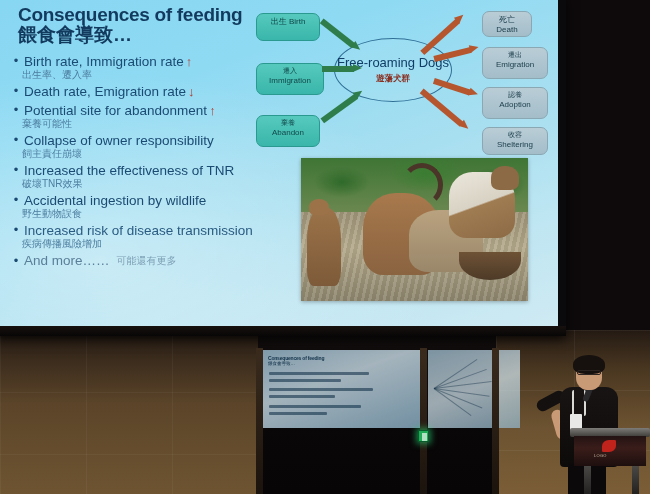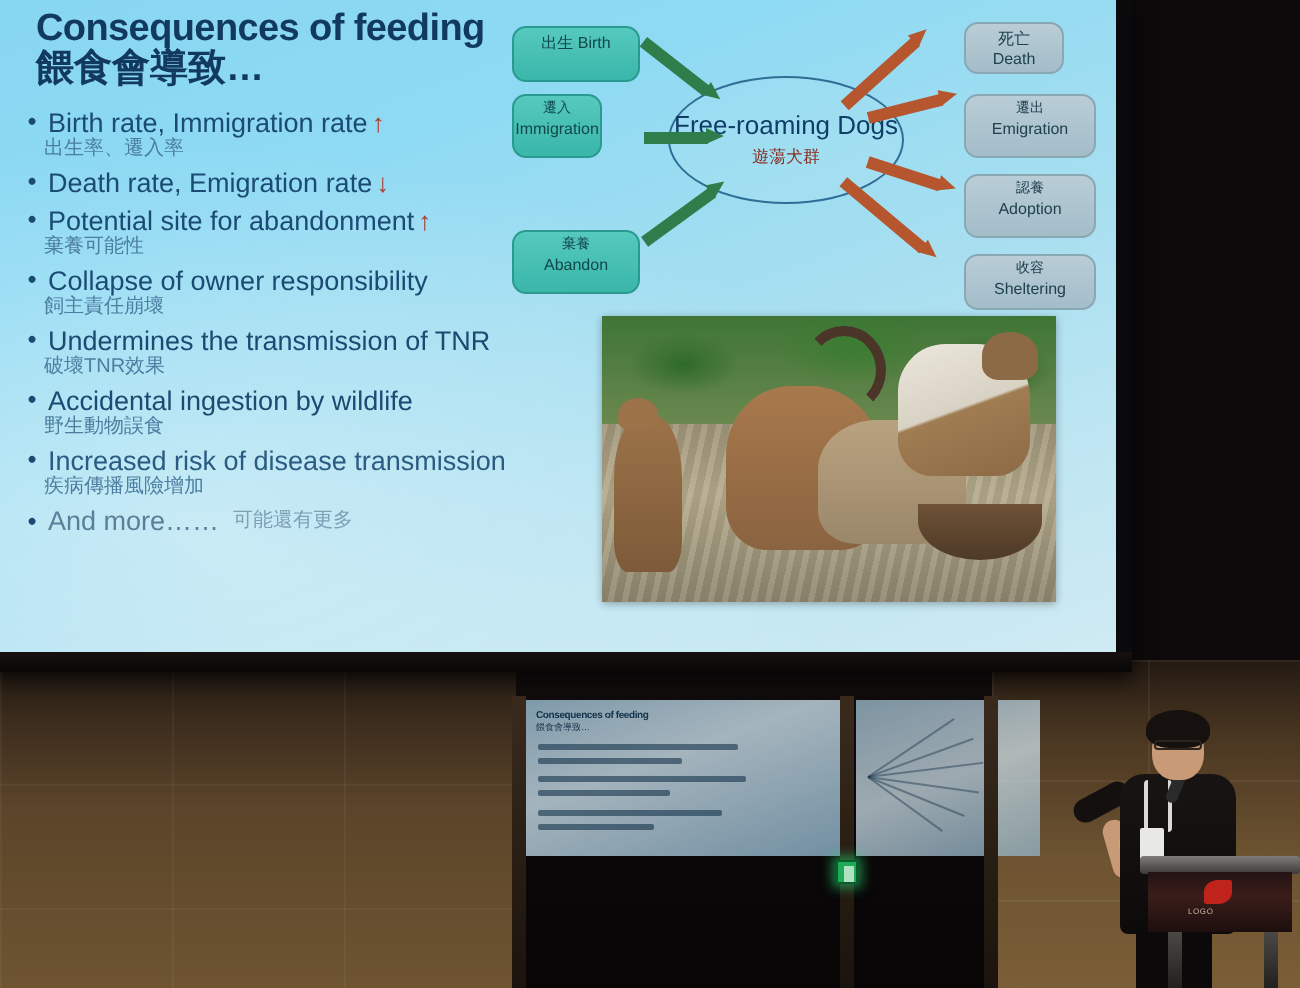--- a/index.html
+++ b/index.html
@@ -189,21 +189,21 @@
   .node .cn { font-size:7px; }
   .node .en { font-size:8px; }
 
   .ellipse {
     position:absolute; left:80px; top:42px; width:118px; height:64px;
     border:1px solid #2f6f96; border-radius:50%;
     background:rgba(255,255,255,.06);
     display:flex; flex-direction:column; align-items:center; justify-content:center;
   }
   .ellipse .en { font-size:13px; font-weight:normal; color:#0f3d66; white-space:nowrap; }
-  .ellipse .cn { font-size:8.5px; font-weight:normal; color:#8a2f20; margin-top:3px; }
+  .ellipse .cn { font-size:8.5px; font-weight:bold; color:#8a2f20; margin-top:3px; }
 
   .arrow { position:absolute; transform-origin:left center; height:9px; }
   .arrow .shaft { position:absolute; left:0; top:1.5px; height:6px; width:calc(100% - 8px); }
   .arrow .head {
     position:absolute; right:0; top:0; width:0; height:0;
     border-top:4.5px solid transparent; border-bottom:4.5px solid transparent;
   }
   .arrow.green .shaft { background:#2f7d4a; }
   .arrow.green .head { border-left:9px solid #2f7d4a; }
   .arrow.orange .shaft { background:#b5562e; }
@@ -341,21 +341,21 @@
         <div class="en">
           <span class="dot">•</span>
           <span>Collapse of owner responsibility</span>
         </div>
         <div class="cn">飼主責任崩壞</div>
       </div>
 
       <div class="bullet">
         <div class="en">
           <span class="dot">•</span>
-          <span>Undermines the transmission of TNR</span>
+          <span>Increased the effectiveness of TNR</span>
         </div>
         <div class="cn">破壞TNR效果</div>
       </div>
 
       <div class="bullet">
         <div class="en">
           <span class="dot">•</span>
           <span>Accidental ingestion by wildlife</span>
         </div>
         <div class="cn">野生動物誤食</div>
@@ -387,21 +387,21 @@
       <div class="dog d3"></div>
       <div class="dog d4"></div>
       <div class="bowl"></div>
     </div>
 
     <div class="diagram">
 
       <div class="node inp" style="left:2px;  top:6px;  width:64px; height:28px;">
         <span class="en"><span>出生</span> <span>Birth</span></span>
       </div>
-      <div class="node inp" style="left:2px;  top:40px; width:45px; height:32px;">
+      <div class="node inp" style="left:2px;  top:56px; width:68px; height:32px;">
         <span class="cn">遷入</span>
         <span class="en">Immigration</span>
       </div>
       <div class="node inp" style="left:2px;  top:108px; width:64px; height:32px;">
         <span class="cn">棄養</span>
         <span class="en">Abandon</span>
       </div>
 
       <div class="node outp" style="left:228px; top:4px;  width:50px; height:26px;">
         <span class="en"><span>死亡</span> <span>Death</span></span>

